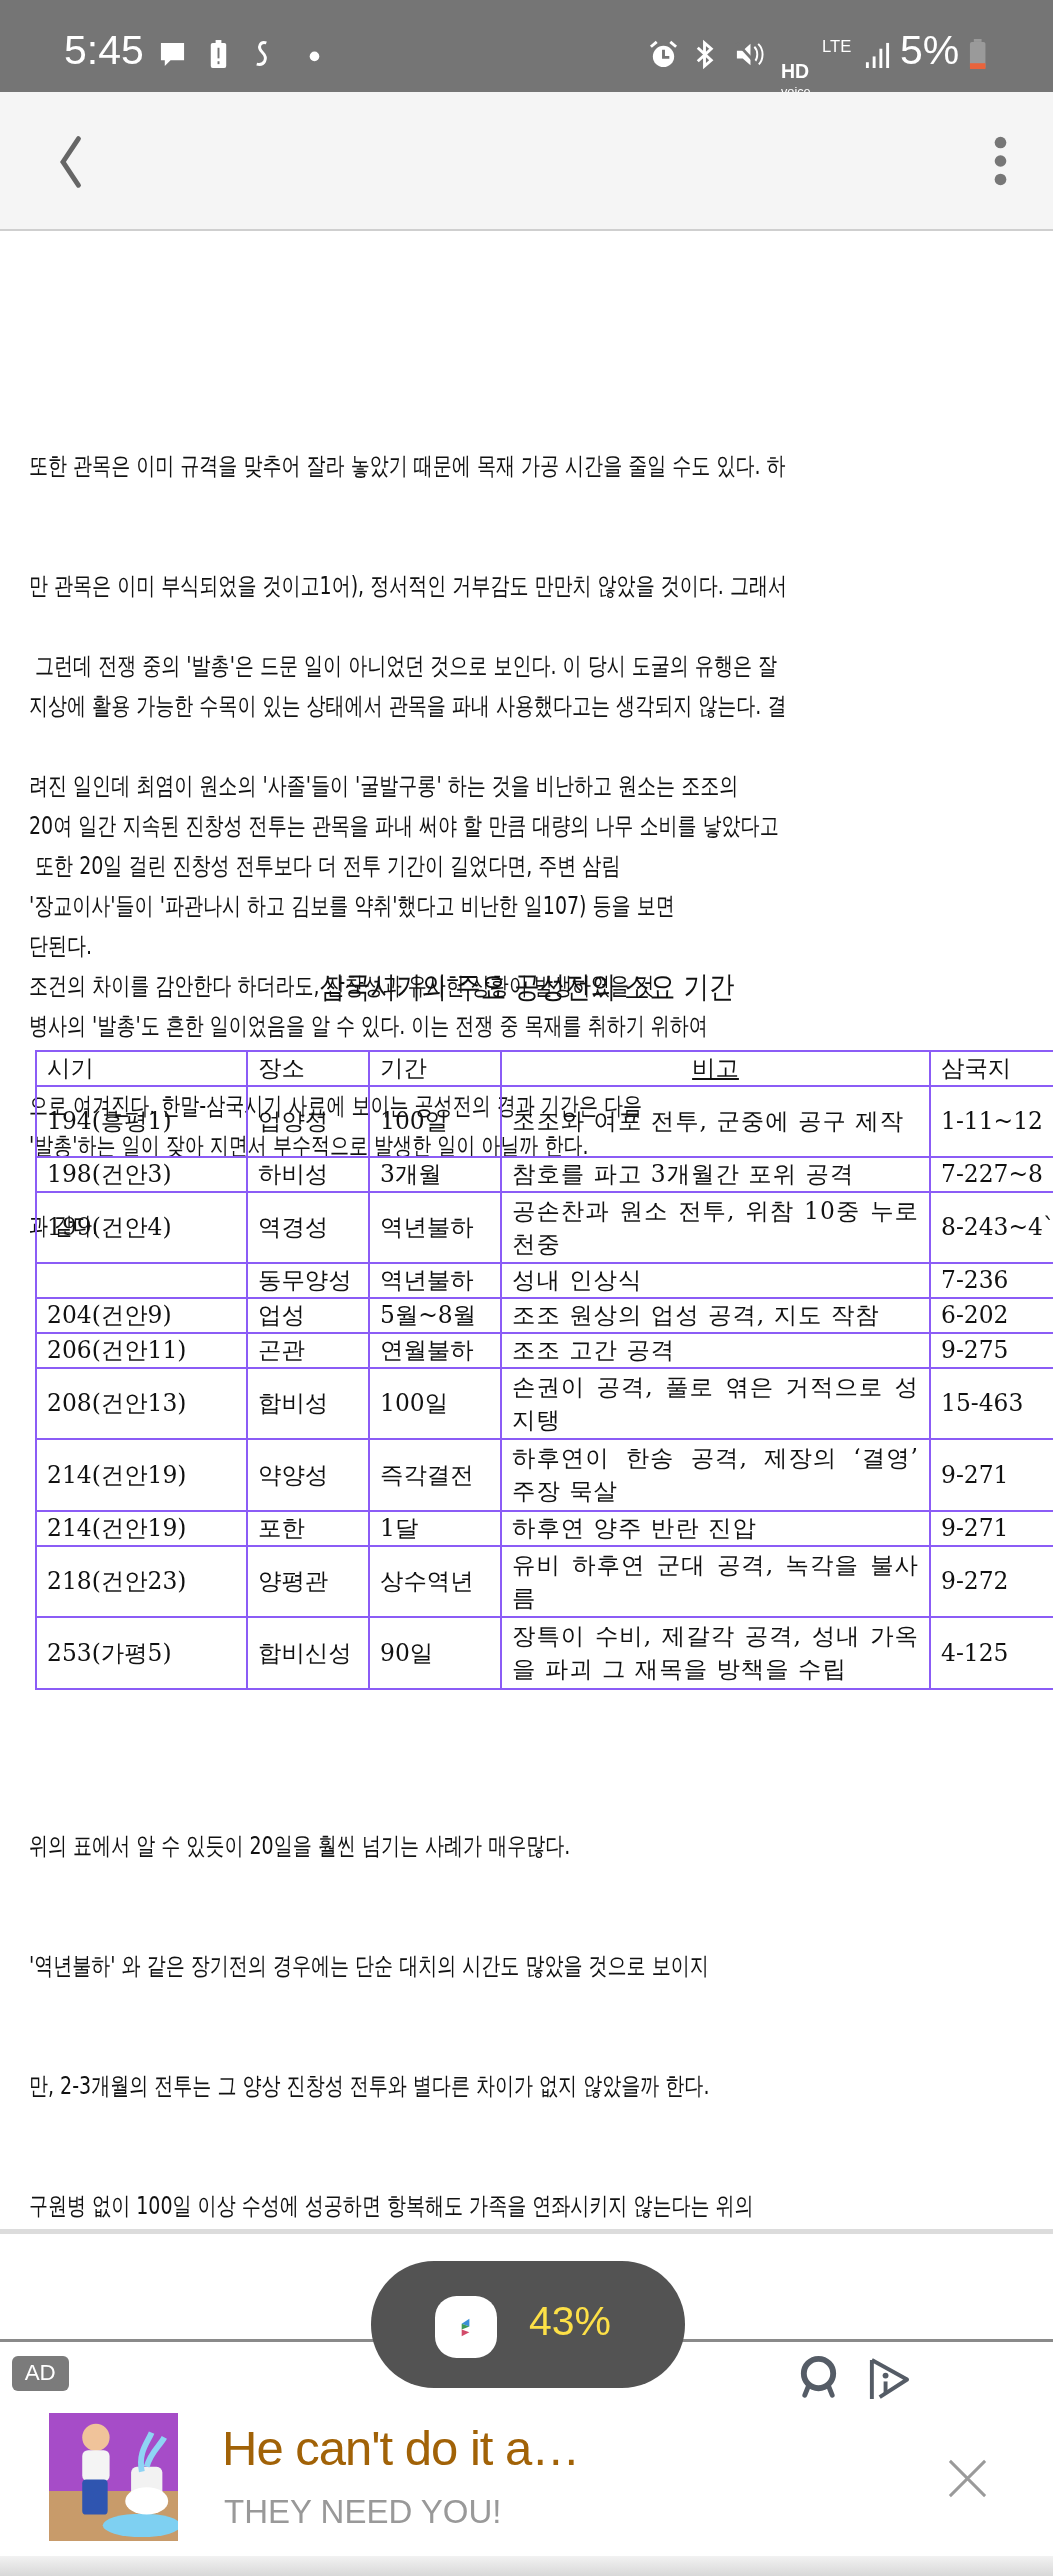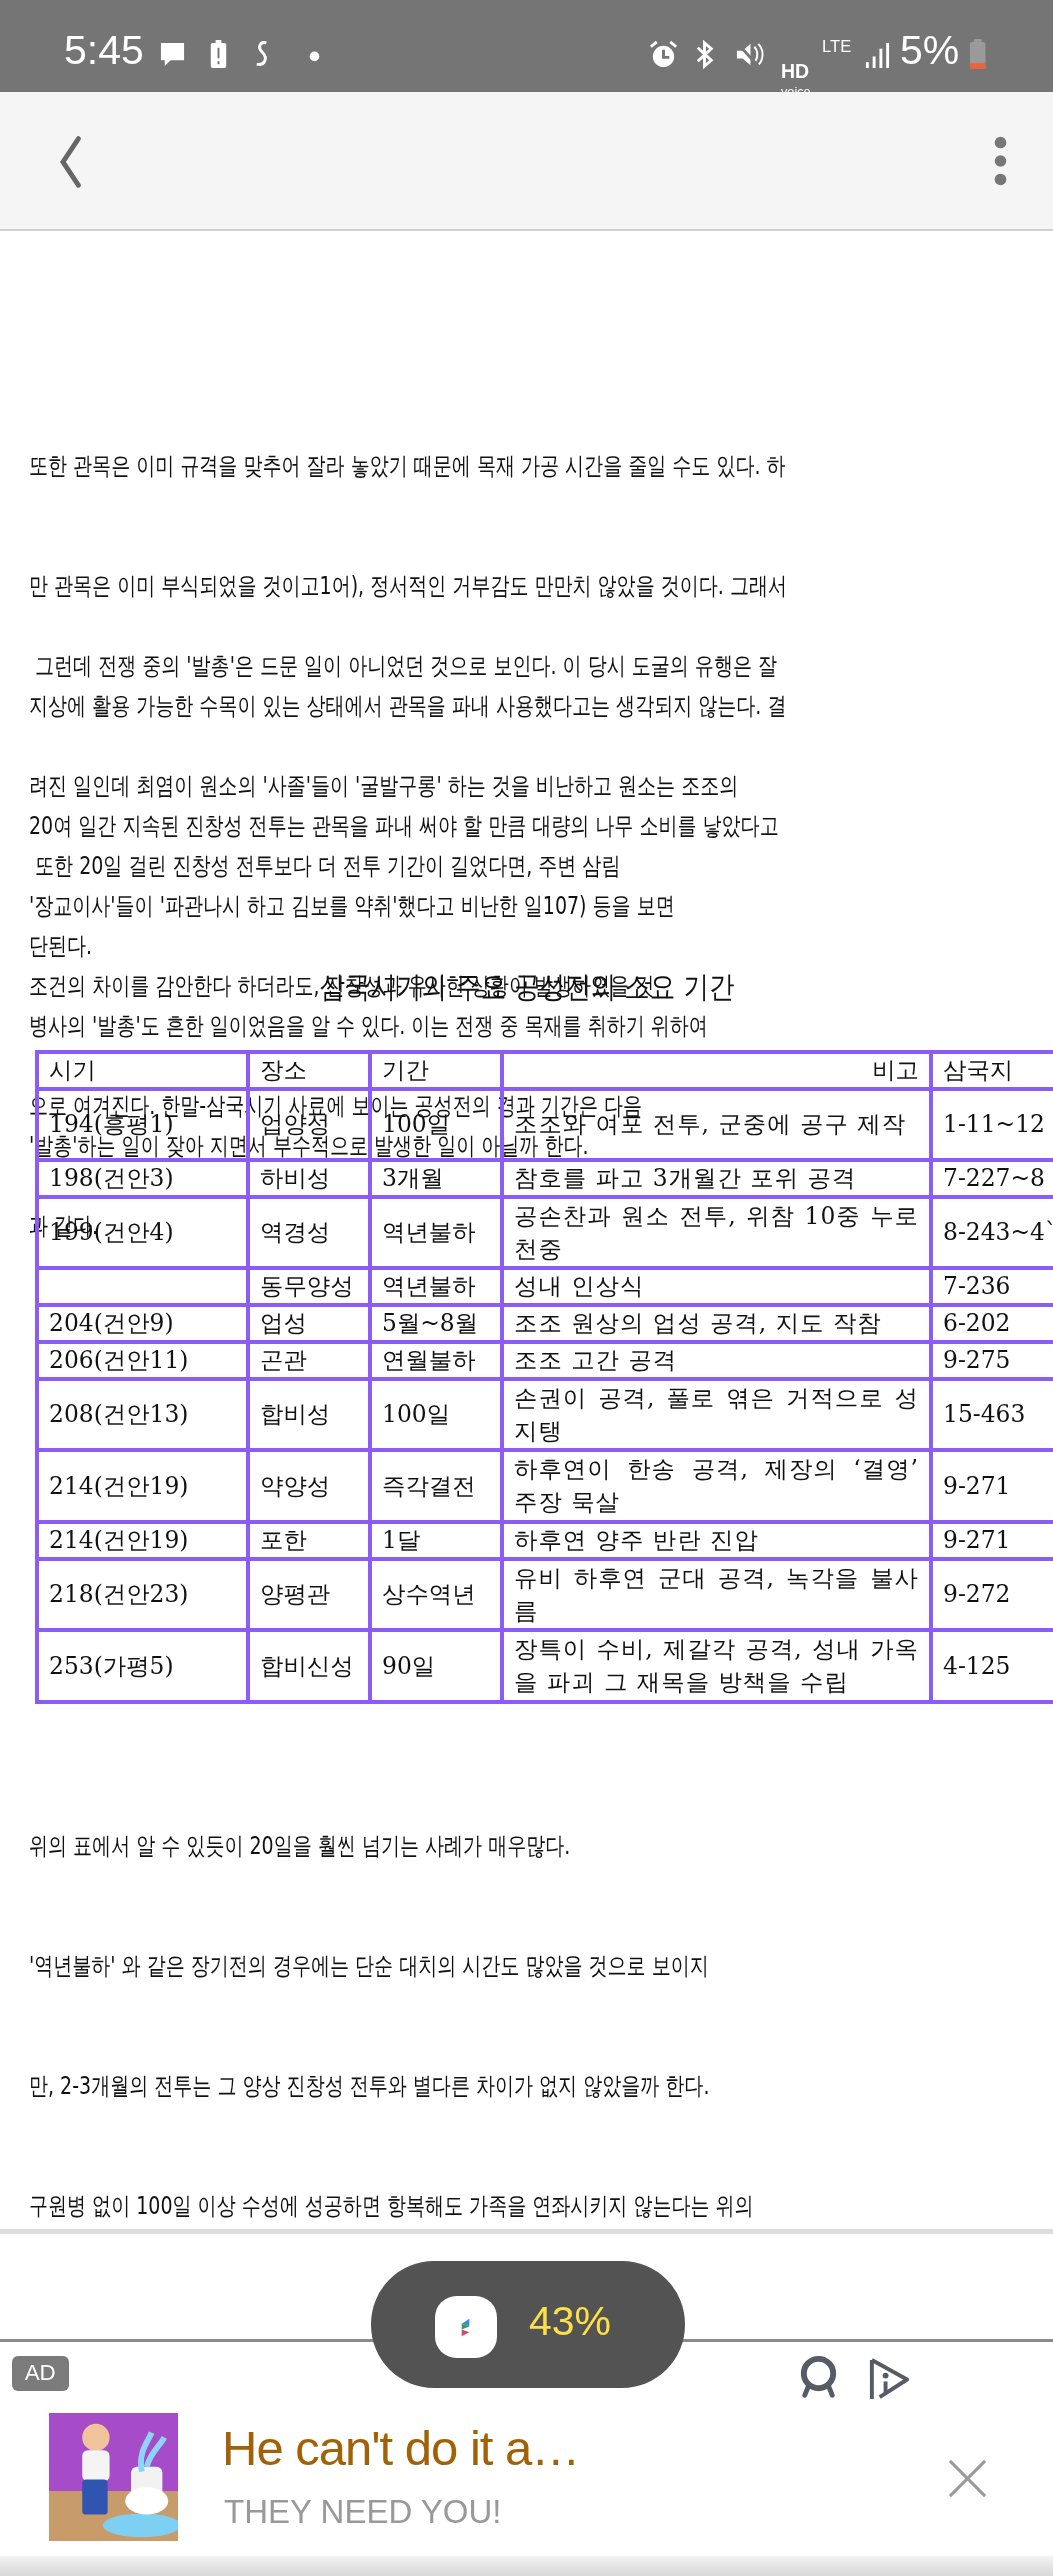--- a/index.html
+++ b/index.html
@@ -16,22 +16,22 @@
   .app-bar { position: absolute; left: 0; top: 92px; width: 1054px; height: 139px; background: #f5f5f5; border-bottom: 2.9px solid #cfcfcf; }
   .back-btn { position: absolute; left: 49px; top: 35px; width: 59px; height: 68px; }
   .menu-btn { position: absolute; left: 976px; top: 35px; width: 49px; height: 68px; }
 
   
   .doc { position: absolute; left: 0; top: 233px; width: 1054px; height: 2000px; background: #fff; overflow: hidden; }
   .para { position: absolute; left: 29px; font-family: "DejaVu Sans", sans-serif; font-size: 24.4px; line-height: 40px; color: #111; white-space: pre; transform: scaleX(0.78); transform-origin: left top; }
   .table-title { position: absolute; left: 0; width: 1054px; text-align: center; top: 734px; font-family: "DejaVu Sans", sans-serif; font-size: 30px; color: #111; transform: scaleX(0.85); }
 
   table.siege { position: absolute; left: 35px; top: 817px; border-collapse: collapse; table-layout: fixed; width: 1073px; font-family: "DejaVu Serif", serif; font-size: 23.4px; color: #111; }
-  table.siege td, table.siege th { border: 4px solid #8b5cf6; padding: 0 10px; font-weight: normal; text-align: left; vertical-align: middle; line-height: 33px; overflow: hidden; white-space: nowrap; }
-  table.siege th.c-note { text-align: right; }
+  table.siege td, table.siege th { border: 2px solid #8b5cf6; padding: 0 10px; font-weight: normal; text-align: left; vertical-align: middle; line-height: 33px; overflow: hidden; white-space: nowrap; }
+  table.siege th.c-note { text-align: center; text-decoration: underline; }
   table.siege td.c-note { white-space: normal; text-align: justify; text-align-last: left; letter-spacing: 1px; }
 
   
   .doc-bottom-line { position: absolute; left: 0; top: 2229px; width: 1054px; height: 4.9px; background: #dcdcdc; }
   .ad-top-line { position: absolute; left: 0; top: 2339px; width: 1054px; height: 2.9px; background: #8a8a8a; }
 
   .progress-pill { position: absolute; left: 371px; top: 2261px; width: 314px; height: 127px; background: #535353; border-radius: 63px; }
   .pill-app-icon { position: absolute; left: 64px; top: 35px; width: 62px; height: 62px; border-radius: 21.5px; background: #fff; display: flex; align-items: center; justify-content: center; }
   .pill-pct { position: absolute; left: 158px; top: 37px; font-family: "Liberation Sans", sans-serif; font-size: 41px; color: #fde047; }
 

